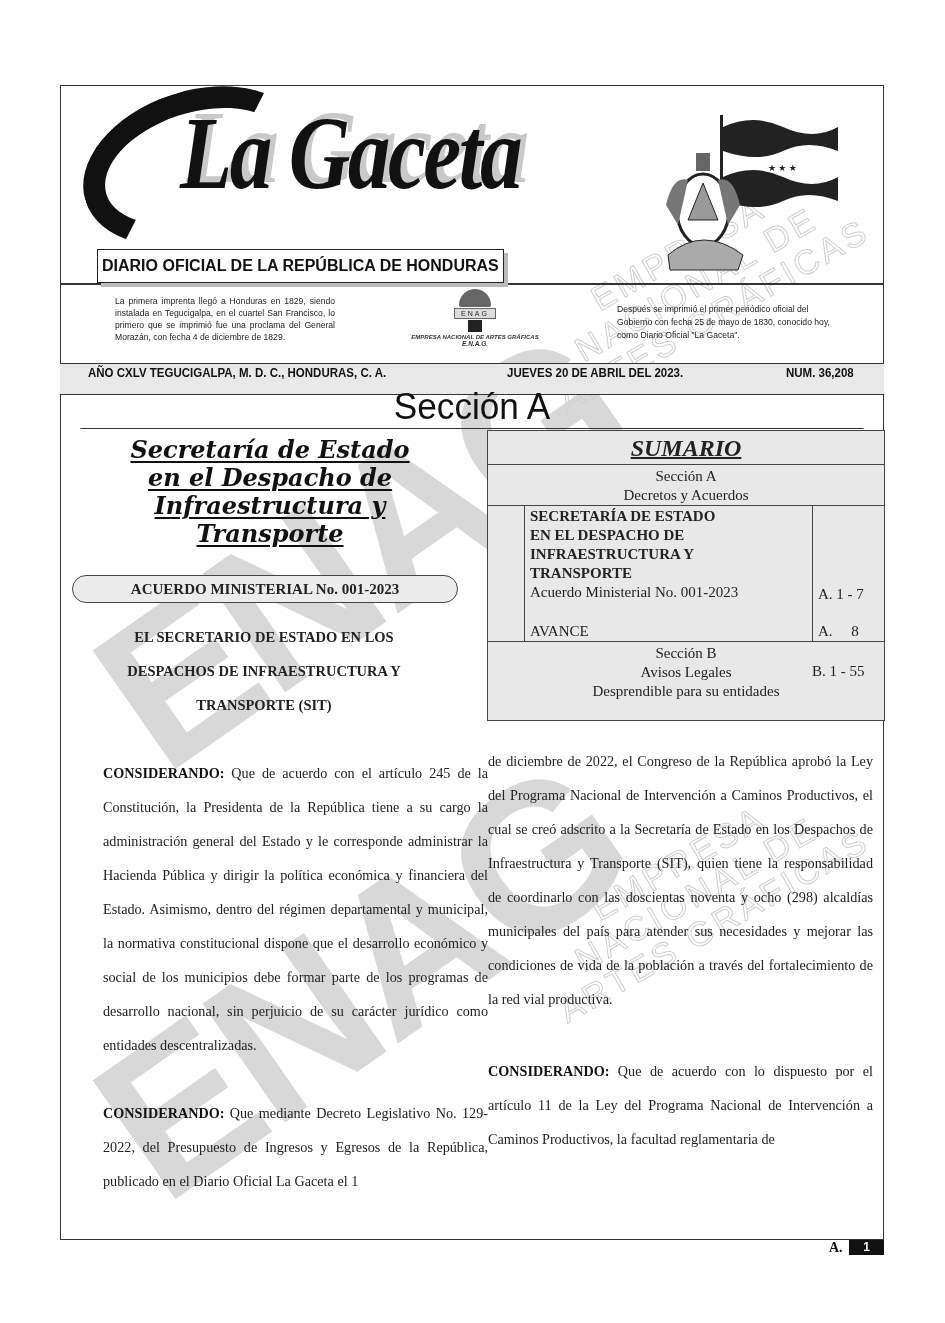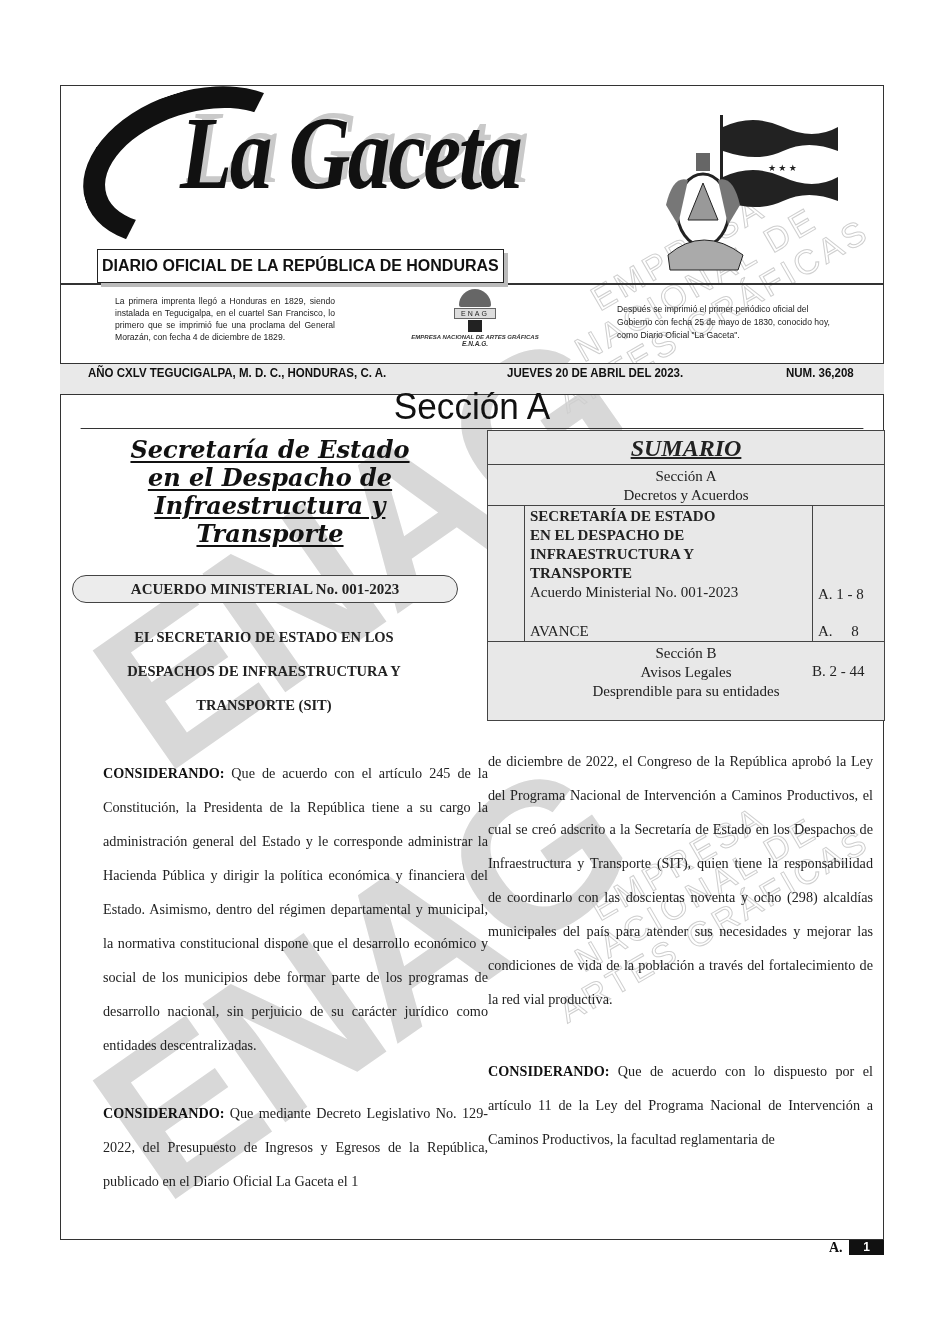--- a/index.html
+++ b/index.html
@@ -140,29 +140,29 @@
     <div class="sum-col1">
       <div class="sum-org">
         <div>SECRETARÍA DE ESTADO</div>
         <div>EN EL DESPACHO DE</div>
         <div>INFRAESTRUCTURA Y</div>
         <div>TRANSPORTE</div>
       </div>
       <div class="sum-item" style="top:78px;">Acuerdo Ministerial No. 001-2023</div>
       <div class="sum-item" style="top:117px;">AVANCE</div>
     </div>
-    <div class="sum-page" style="top:80px;">A. 1 - 8</div>
+    <div class="sum-page" style="top:80px;">A. 1 - 7</div>
     <div class="sum-page" style="top:117px; white-space:pre;">A.     8</div>
   </div>
   <div class="sum-secB">
     <div>Sección B</div>
     <div>Avisos Legales</div>
     <div>Desprendible para su entidades</div>
   </div>
-  <div class="sum-pageB">B.  2 - 44</div>
+  <div class="sum-pageB">B.  1 - 55</div>
 </div>
 
 <div class="body-col z" style="left:58px; top:756px; width:385px;margin-left:45px;">
   <p><b>CONSIDERANDO:</b><span> Que de acuerdo con el artículo 245 de la Constitución, la Presidenta de la República tiene a su cargo la administración general del Estado y le corresponde administrar la Hacienda Pública y dirigir la política económica y financiera del Estado. Asimismo, dentro del régimen departamental y municipal, la normativa constitucional dispone que el desarrollo económico y social de los municipios debe formar parte de los programas de desarrollo nacional, sin perjuicio de su carácter jurídico como entidades descentralizadas.</span></p>
   <p style="margin-top:34px;"><b>CONSIDERANDO:</b><span> Que mediante Decreto Legislativo No. 129-2022, del Presupuesto de Ingresos y Egresos de la República, publicado en el Diario Oficial La Gaceta el 1</span></p>
 </div>
 <div class="body-col z" style="left:488px; top:744px; width:385px;">
   <p><span>de diciembre de 2022, el Congreso de la República aprobó la Ley del Programa Nacional de Intervención a Caminos Productivos, el cual se creó adscrito a la Secretaría de Estado en los Despachos de Infraestructura y Transporte (SIT), quien tiene la responsabilidad de coordinarlo con las doscientas noventa y ocho (298) alcaldías municipales del país para atender sus necesidades y mejorar las condiciones de vida de la población a través del fortalecimiento de la red vial productiva.</span></p>
   <p style="margin-top:38px;"><b>CONSIDERANDO:</b><span> Que de acuerdo con lo dispuesto por el artículo 11 de la Ley del Programa Nacional de Intervención a Caminos Productivos, la facultad reglamentaria de</span></p>
 </div>

